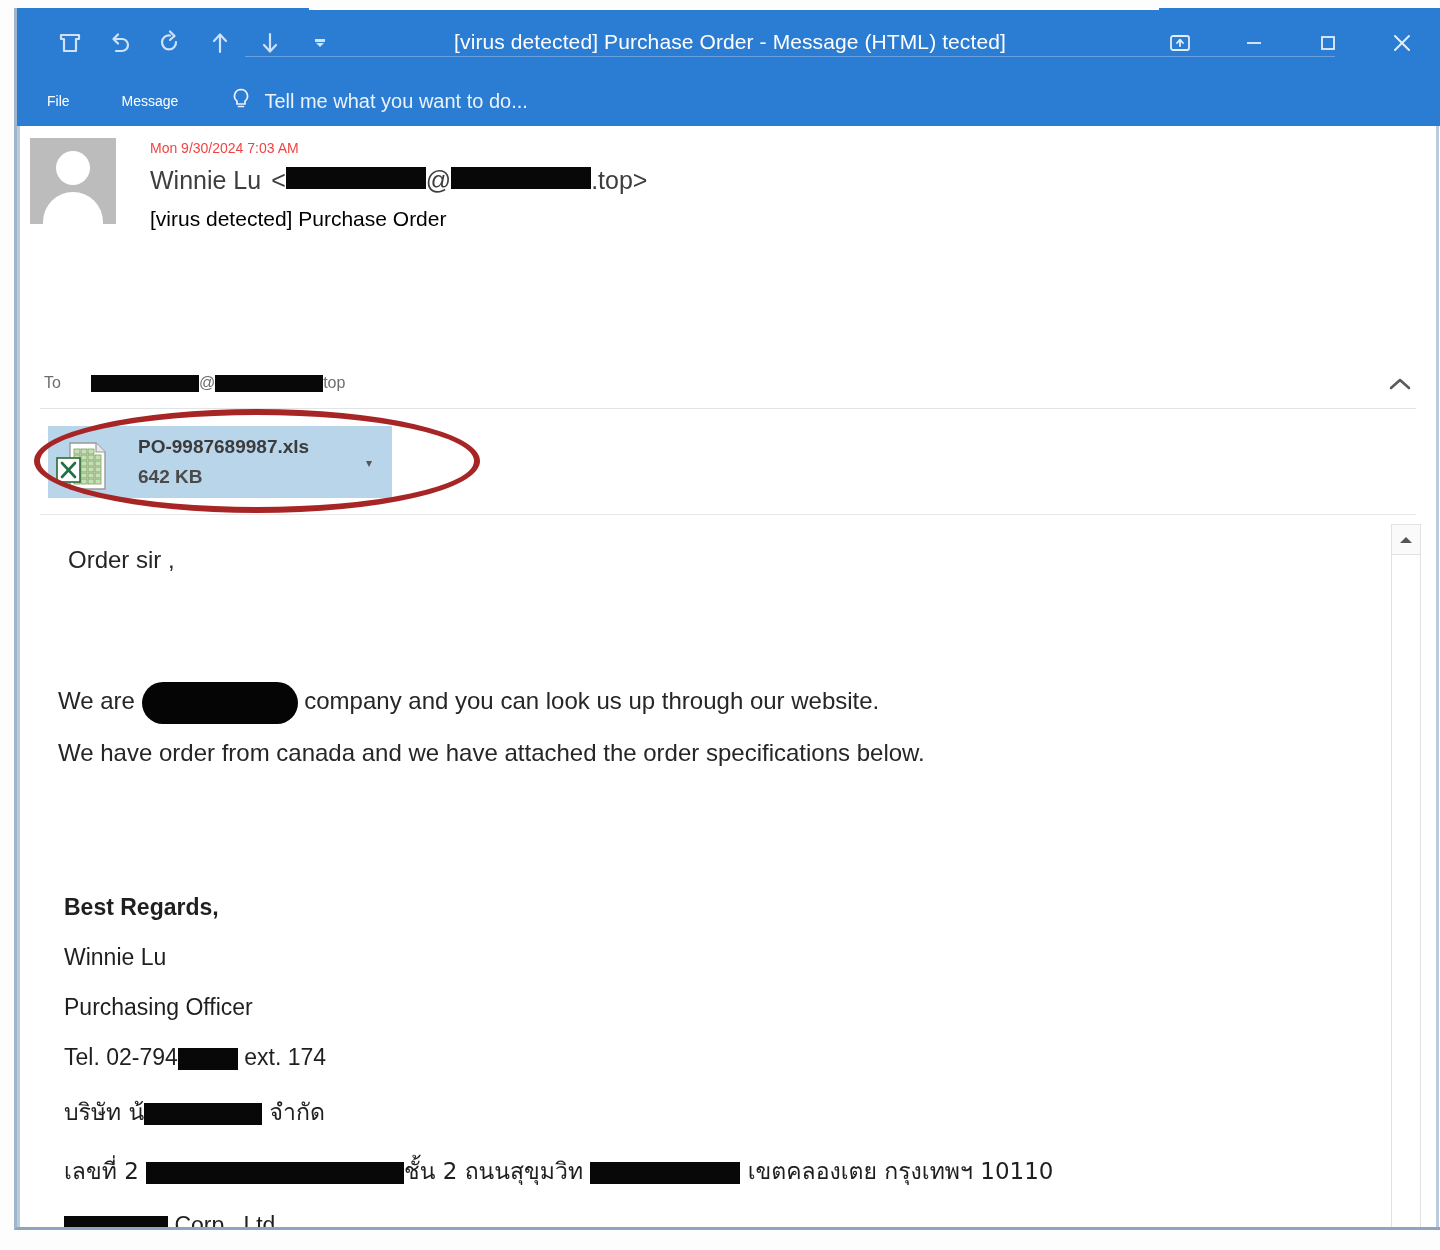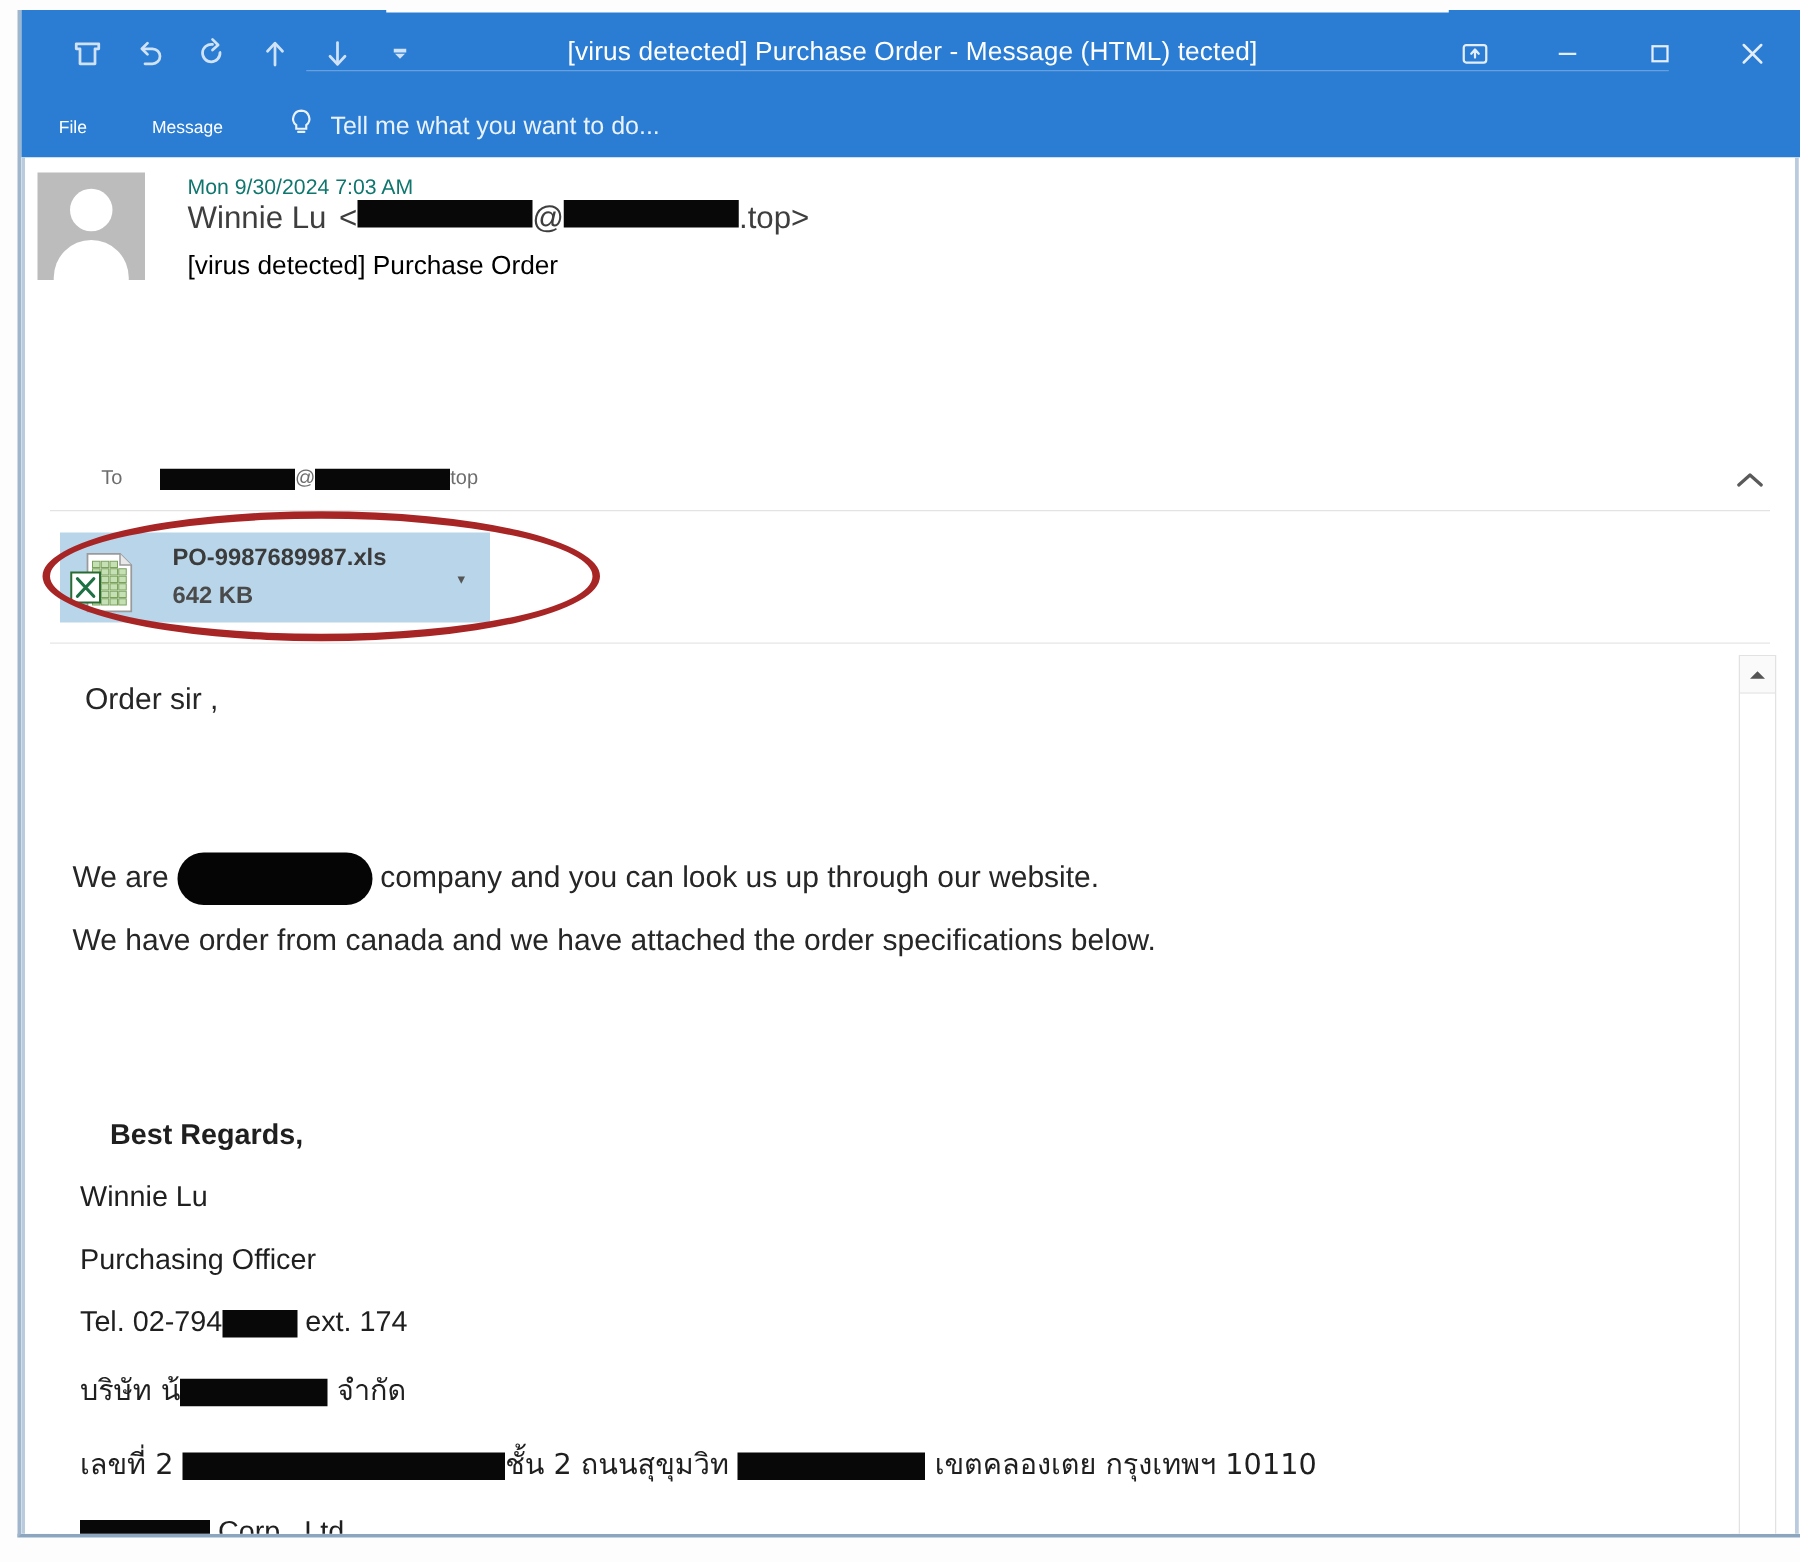--- a/index.html
+++ b/index.html
@@ -81,25 +81,25 @@
   }
   .avatar {
     position: absolute; left: 10px; top: 12px;
     width: 86px; height: 86px; background: #bcbcbc;
     overflow: hidden;
   }
   .avatar .head { position: absolute; left: 26px; top: 13px; width: 34px; height: 34px; border-radius: 50%; background: #ffffff; }
   .avatar .body { position: absolute; left: 13px; top: 54px; width: 60px; height: 46px; border-radius: 30px 30px 0 0; background: #ffffff; }
 
   .hdr { position: absolute; left: 130px; top: 14px; }
-  .hdr-date { font-size: 17px; color: #0f766e; }
+  .hdr-date { font-size: 14px; color: #ef4444; margin-bottom: 10px; }
   .hdr-from { font-size: 25px; color: #3e3e3e; display: flex; align-items: baseline; }
   .hdr-subject { font-size: 21px; color: #000000; margin-top: 12px; }
   .to-row { position: absolute; left: 24px; top: 248px; display: flex; align-items: center; font-size: 16px; color: #6d6d6d; }
-  .to-label { margin-right: 30px; margin-left: 37px; }
+  .to-label { margin-right: 30px; }
   .collapse-chevron { position: absolute; right: 28px; top: 248px; color: #5a5a5a; }
   .hdr-divider { position: absolute; left: 20px; top: 282px; width: 1376px; height: 1px; background: #e3e3e3; }
   .hdr-divider2 { position: absolute; left: 20px; top: 388px; width: 1376px; height: 1px; background: #e6e6e6; }
 
   
   .redact { display: inline-block; background: #080808; vertical-align: middle; }
   .redact-round { display: inline-block; background: #050505; border-radius: 28px; vertical-align: middle; }
 
   
   .attach-chip {
@@ -130,21 +130,21 @@
     font-size: 24px; color: #262626;
     overflow: hidden;
   }
   .body-area p { margin: 0; line-height: 1.2; }
   .l-dear { position: absolute; left: 28px; top: 22px; }
   .l-we-are { position: absolute; left: 18px; top: 158px; }
   .l-we-have { position: absolute; left: 18px; top: 215px; }
 
   .sig { position: absolute; left: 24px; top: 370px; font-size: 23px; color: #1f1f1f; }
   .sig div { margin-bottom: 23px; }
-  .sig .bold { font-weight: bold; margin-left: 24px; }
+  .sig .bold { font-weight: bold; }
   .sig .thai { font-family: "DejaVu Sans", sans-serif; }
 
   
   .scroll {
     position: absolute; right: 22px; top: 398px;
     width: 30px; height: 790px;
     background: #ffffff;
     border: 1px solid #e2e2e2;
   }
   .scroll-btn {

